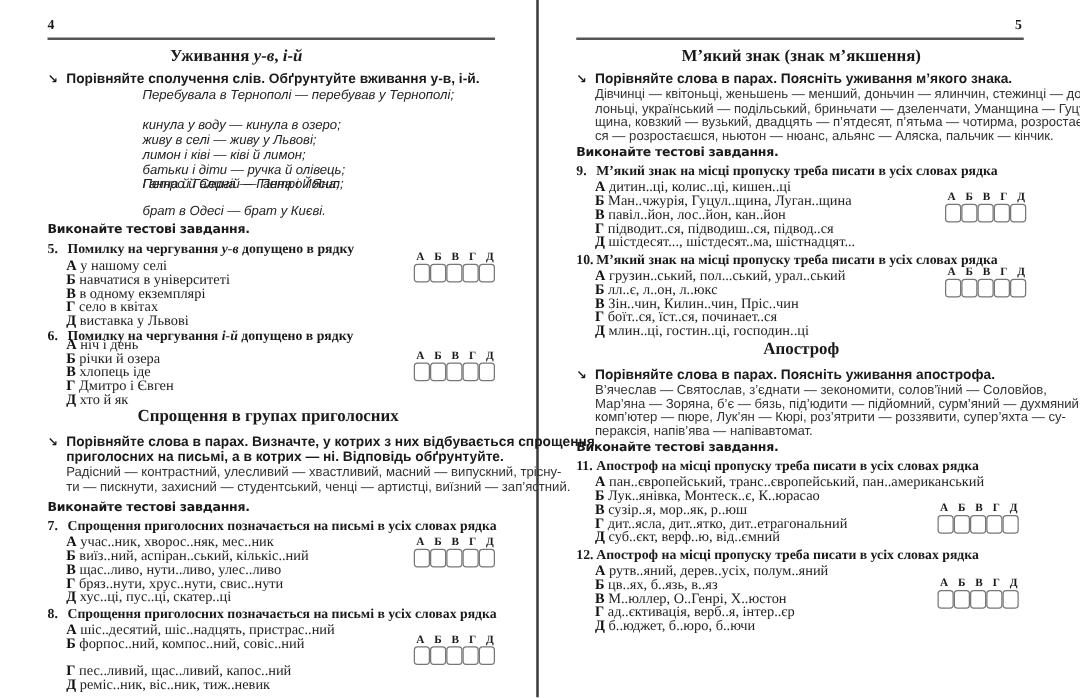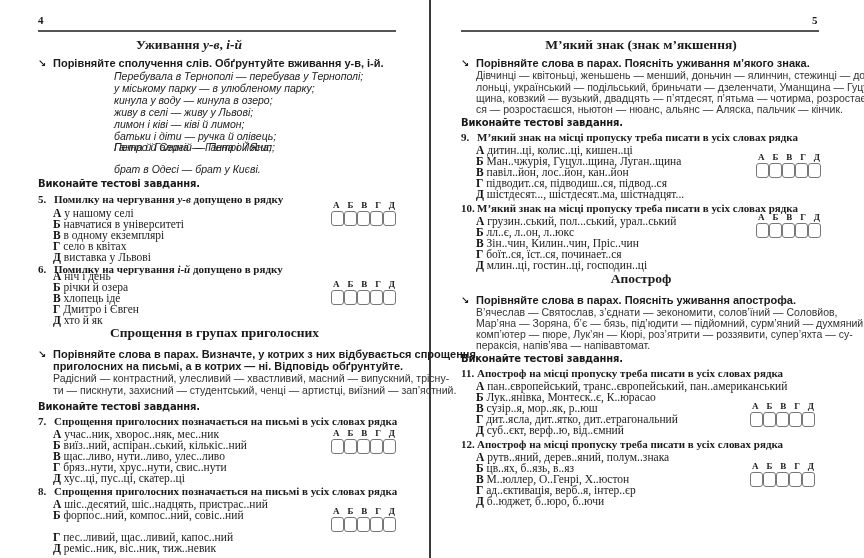--- a/index.html
+++ b/index.html
@@ -32,21 +32,20 @@
 <div class="page left">
   <div class="pnum" style="left:38px;">4</div>
   <div class="hrule" style="left:38px; width:358px;"></div>
 
   <div class="h-title" style="left:0; width:378px; top:37px;">Уживання <i>у-в</i>, <i>і-й</i></div>
 
   <span class="arrow" style="left:38px; top:58px;">↘</span>
   <div class="instr" style="left:53px; top:57px;">Порівняйте сполучення слів. Обґрунтуйте вживання у-в, і-й.</div>
 
   <div class="ex-line" style="left:114px; top:70px;">Перебувала в Тернополі — перебував у Тернополі;</div>
-  <div class="ex-line" style="left:114px; top:82px;">у міському парку — в улюбленому парку;</div>
   <div class="ex-line" style="left:114px; top:94px;">кинула у воду — кинула в озеро;</div>
   <div class="ex-line" style="left:114px; top:106px;">живу в селі — живу у Львові;</div>
   <div class="ex-line" style="left:114px; top:118px;">лимон і ківі — ківі й лимон;</div>
   <div class="ex-line" style="left:114px; top:130px;">батьки і діти — ручка й олівець;</div>
   <div class="ex-line" style="left:114px; top:141px;">Петро й Сергій — Петро і Яна;</div>
   <div class="ex-line" style="left:114px; top:141px;">Ганна й Галина — Ганна і Йосип;</div>
   <div class="ex-line" style="left:114px; top:163px;">брат в Одесі — брат у Києві.</div>
 
   <div class="tasks-hdr" style="left:38px; top:178px;">Виконайте тестові завдання.</div>
 
@@ -246,21 +245,21 @@
         <div class="cell"></div>
         <div class="cell"></div>
         <div class="cell"></div>
         <div class="cell"></div>
         <div class="cell"></div>
       </div>
   </div>
 
   <div class="q" style="left:30px; top:438px;">12.</div>
   <div class="q" style="left:46px; top:438px;">Апостроф на місці пропуску треба писати в усіх словах рядка</div>
-  <div class="opt" style="left:45px; top:451px;"><b>А</b> <span>рутв..яний, дерев..яний, полум..знака</span></div>
+  <div class="opt" style="left:45px; top:451px;"><b>А</b> <span>рутв..яний, дерев..усіх, полум..яний</span></div>
   <div class="opt" style="left:45px; top:462px;"><b>Б</b> <span>цв..ях, б..язь, в..яз</span></div>
   <div class="opt" style="left:45px; top:473px;"><b>В</b> <span>М..юллер, О..Генрі, Х..юстон</span></div>
   <div class="opt" style="left:45px; top:484px;"><b>Г</b> <span>ад..єктивація, верб..я, інтер..єр</span></div>
   <div class="opt" style="left:45px; top:495px;"><b>Д</b> <span>б..юджет, б..юро, б..ючи</span></div>
   <div class="ansbox" style="left:319px; top:461px;">
     <div class="ans-letters">
         <span>А</span>
         <span>Б</span>
         <span>В</span>
         <span>Г</span>

